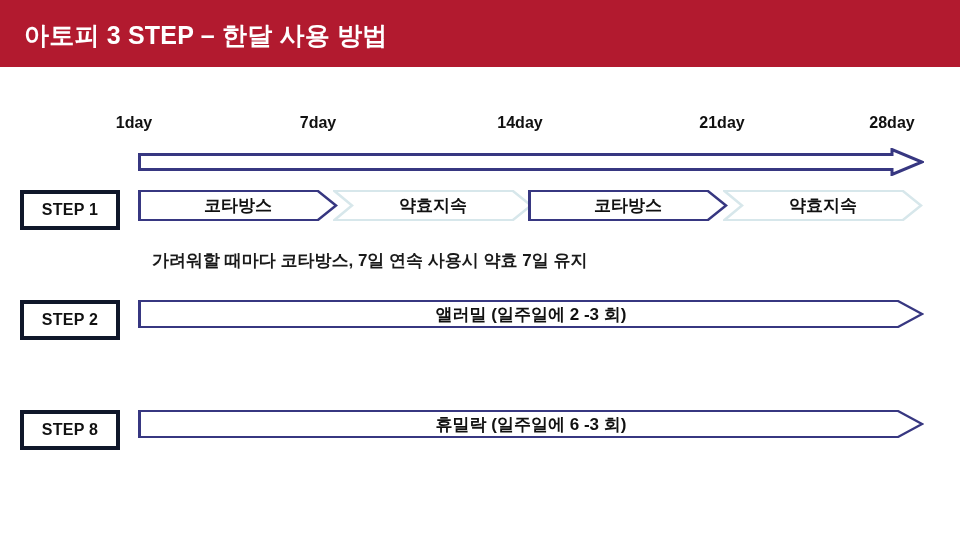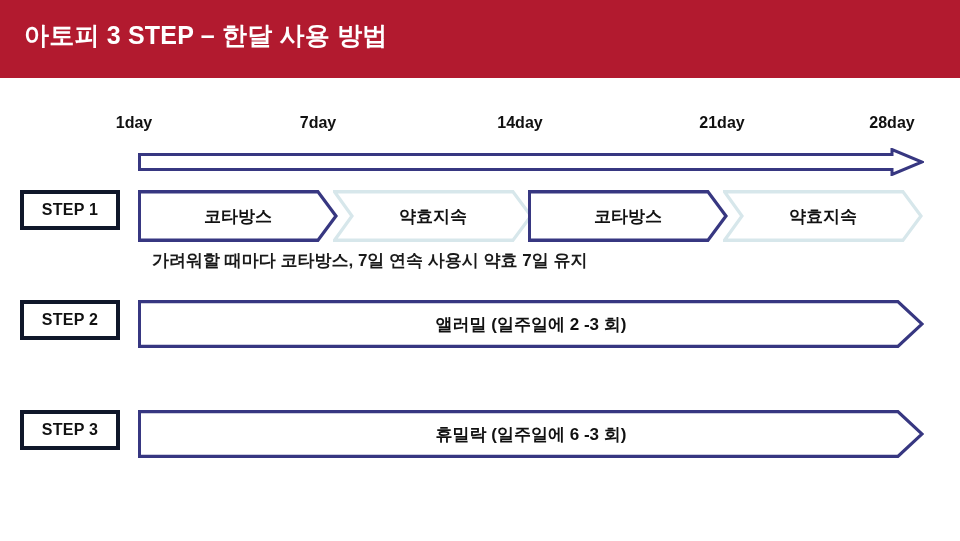--- a/index.html
+++ b/index.html
@@ -17,21 +17,21 @@
     background: #ffffff;
     overflow: hidden;
   }
 
   
   #title-banner {
     position: absolute;
     left: 0;
     top: 0;
     width: 960px;
-    height: 78px;
+    height: 67px;
     background: #B21A2F;
   }
   #title-text {
     position: absolute;
     left: 24px;
     top: 19px;
     font-size: 25px;
     font-weight: bold;
     color: #ffffff;
     letter-spacing: 0.2px;
@@ -78,21 +78,21 @@
     font-weight: bold;
     display: flex;
     align-items: center;
     justify-content: center;
     letter-spacing: 0.3px;
   }
 
   
   .chev {
     position: absolute;
-    height: 52px;
+    height: 31px;
   }
   .chev svg { display: block; width: 100%; height: 100%; }
   .chev-label {
     position: absolute;
     left: 0;
     top: 0;
     width: 100%;
     height: 100%;
     display: flex;
     align-items: center;
@@ -101,21 +101,21 @@
     font-weight: bold;
     color: #111111;
     pointer-events: none;
     white-space: nowrap;
   }
 
   .wide-bar {
     position: absolute;
     left: 138px;
     width: 786px;
-    height: 48px;
+    height: 28px;
     text-decoration: underline;
   }
   .wide-bar svg { display: block; width: 100%; height: 100%; }
   .wide-bar-label {
     position: absolute;
     left: 0; top: 0;
     width: 100%; height: 100%;
     display: flex;
     align-items: center;
     justify-content: center;
@@ -195,21 +195,21 @@
     <div class="wide-bar">
       <svg viewBox="0 0 786 44" preserveAspectRatio="none" aria-hidden="true">
         <path d="M1.5,1.5 L760,1.5 L784,22 L760,42.5 L1.5,42.5 Z" fill="#ffffff" stroke="#373781" stroke-width="3" stroke-linejoin="miter"></path>
       </svg>
       <div class="wide-bar-label" style="padding-right:24px">앨러밀 (일주일에 2 -3 회)</div>
     </div>
   </div>
 
 
   <div class="step-row" style="top:410px">
-    <div class="step-badge">STEP 3</div>
+    <div class="step-badge">STEP 8</div>
     <div class="wide-bar">
       <svg viewBox="0 0 786 44" preserveAspectRatio="none" aria-hidden="true">
         <path d="M1.5,1.5 L760,1.5 L784,22 L760,42.5 L1.5,42.5 Z" fill="#ffffff" stroke="#373781" stroke-width="3" stroke-linejoin="miter"></path>
       </svg>
       <div class="wide-bar-label" style="padding-right:24px">휴밀락 (일주일에 6 -3 회)</div>
     </div>
   </div>
 
 
 </div>

